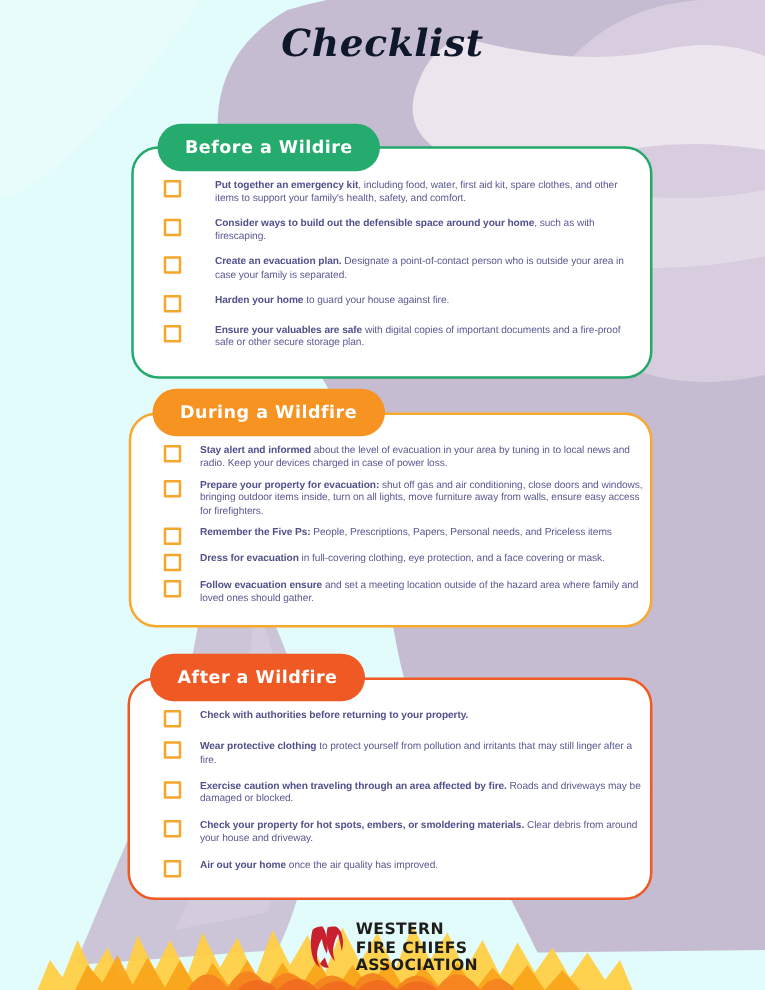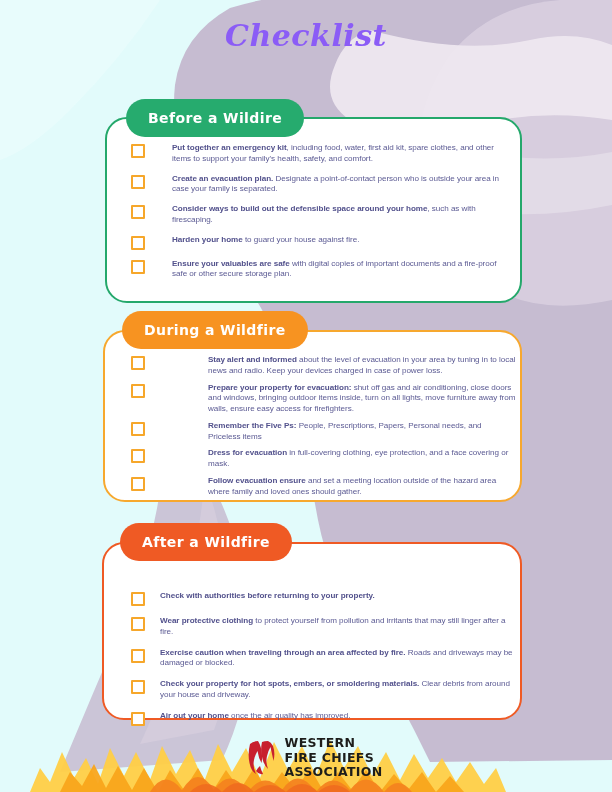--- a/index.html
+++ b/index.html
@@ -40,21 +40,21 @@
     letter-spacing: 0.6px;
     color: #f78c14;
     line-height: 1.05;
     margin: 0;
   }
   .title-script {
     font-family: "DejaVu Serif", serif;
     font-style: italic;
     font-weight: bold;
     font-size: 30px;
-    color: #8b5cf6;
+    color: #0f172a;
     line-height: 1.05;
     margin: 2px 0 0 0;
     letter-spacing: 0.5px;
   }
 
   
   .card {
     position: absolute;
     background: #ffffff;
     border-radius: 22px;
@@ -86,29 +86,29 @@
   .pill-red    { left: 120px; top: 523px; background: #ef5a24; }
 
   
   .list {
     position: absolute;
     z-index: 7;
     left: 131px;
   }
   .list-green  { top: 143px; width: 382px; }
   .list-orange { top: 355px; width: 385px; }
-  .list-red    { top: 567px; width: 385px; margin-top: 24px; }
+  .list-red    { top: 567px; width: 385px; }
 
   .item {
     display: flex;
     align-items: flex-start;
     margin-bottom: 8px;
   }
   .list-green .item  { margin-bottom: 9px; gap: 12px; }
-  .list-orange .item { margin-bottom: 6px; gap: 48px; }
+  .list-orange .item { margin-bottom: 6px; }
   .list-red .item    { margin-bottom: 10px; }
 
   .checkbox {
     flex: 0 0 auto;
     width: 14px;
     height: 14px;
     border: 2px solid #f6a72b;
     background: #ffffff;
     border-radius: 1px;
     margin-top: 1px;
@@ -195,27 +195,27 @@
   <div class="list list-green">
     <div class="item">
       <div class="checkbox"></div>
       <div class="item-text">
         <b>Put together an emergency kit</b><span>, including food, water, first aid kit, spare clothes, and other items to support your family's health, safety, and comfort.</span>
       </div>
     </div>
     <div class="item">
       <div class="checkbox"></div>
       <div class="item-text">
+        <b>Consider ways to build out the defensible space around your home</b><span>, such as with firescaping.</span>
+      </div>
+    </div>
+    <div class="item">
+      <div class="checkbox"></div>
+      <div class="item-text">
         <b>Create an evacuation plan.</b><span> Designate a point-of-contact person who is outside your area in case your family is separated.</span>
-      </div>
-    </div>
-    <div class="item">
-      <div class="checkbox"></div>
-      <div class="item-text">
-        <b>Consider ways to build out the defensible space around your home</b><span>, such as with firescaping.</span>
       </div>
     </div>
     <div class="item">
       <div class="checkbox"></div>
       <div class="item-text">
         <b>Harden your home</b><span> to guard your house against fire.</span>
       </div>
     </div>
     <div class="item">
       <div class="checkbox"></div>

